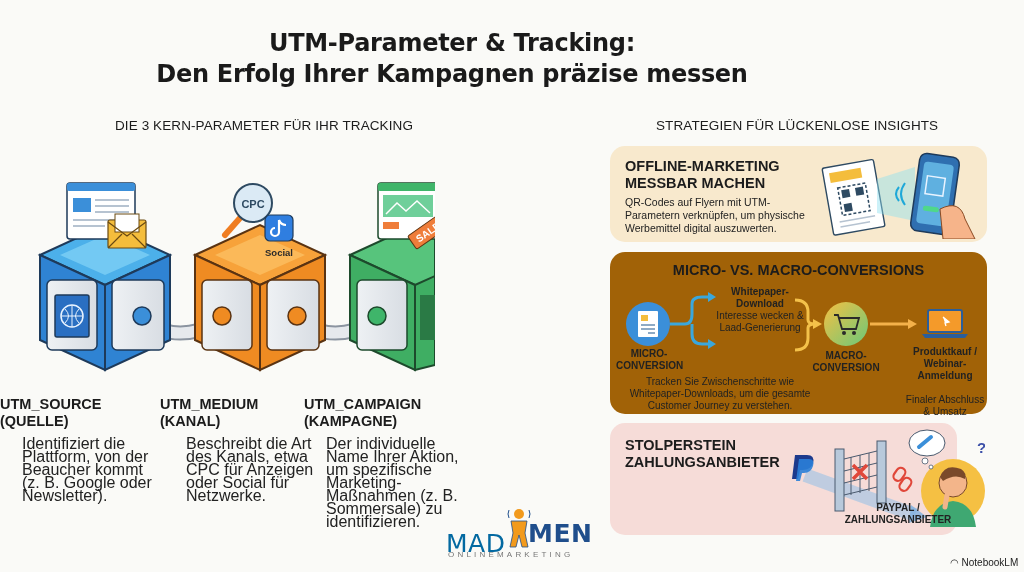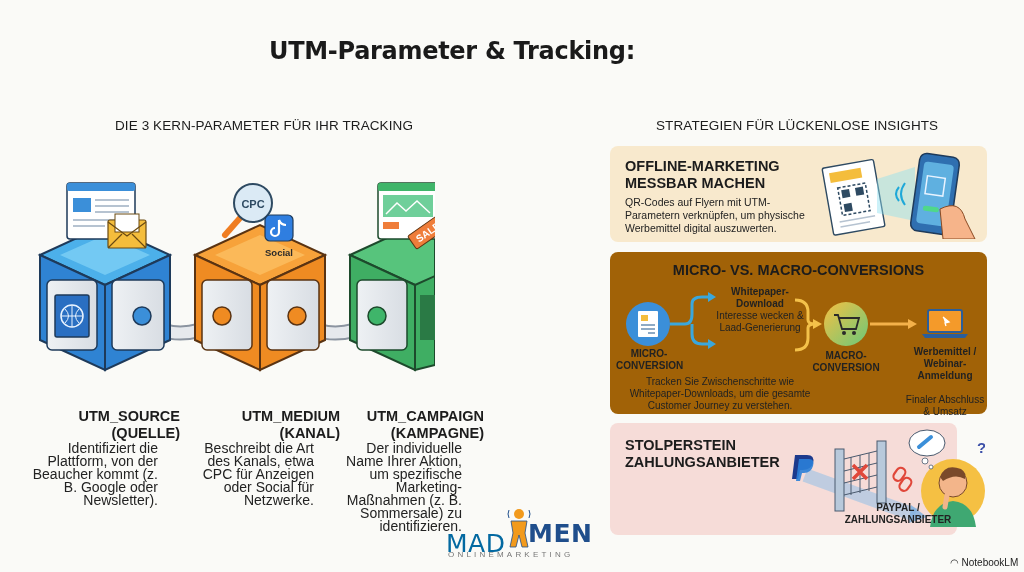--- a/index.html
+++ b/index.html
@@ -1,50 +1,51 @@
 <!DOCTYPE html>
 <html><head>
 <meta charset="utf-8">
 <style>
   *{box-sizing:border-box;margin:0;padding:0}
   html,body{width:1024px;height:572px;overflow:hidden;background:#fafaf7;font-family:"Liberation Sans",sans-serif;color:#1c1c1c}
-  .title{position:absolute;left:0;top:36px;width:904px;text-align:center;font-family:"DejaVu Sans",sans-serif;font-weight:bold;font-size:24px;line-height:31px;color:#1a1a1a;letter-spacing:-0.3px}
+  .title{position:absolute;left:0;top:28px;width:904px;text-align:center;font-family:"DejaVu Sans",sans-serif;font-weight:bold;font-size:24px;line-height:31px;color:#1a1a1a;letter-spacing:-0.3px}
   .sec-head{position:absolute;font-weight:normal;font-size:13.5px;color:#1c1c1c;letter-spacing:0.1px}
   .sec-left{left:115px;top:118px}
   .sec-right{left:656px;top:118px}
 
   
   .cubes{position:absolute;left:25px;top:170px;width:410px;height:210px}
-  .param{position:absolute;top:408px;width:180px;text-align:right}
+  .param{position:absolute;top:396px;width:180px;text-align:left}
   .param .pname{font-weight:bold;font-size:14.5px;line-height:17px;color:#1c1c1c}
-  .param .pdesc{font-size:14px;line-height:13px;color:#222}
+  .param .pdesc{margin-top:7px;font-size:16px;line-height:13px;color:#222}
   .p1{left:0px}.p2{left:160px}.p3{left:304px}
 
   .logo{position:absolute;left:446px;top:505px;width:150px;height:58px}
   .logo .mad{position:absolute;left:0;top:24px;font-family:"DejaVu Sans",sans-serif;font-weight:normal;font-size:25px;color:#0369a1;letter-spacing:0.5px}
   .logo .men{position:absolute;left:82px;top:14px;font-family:"DejaVu Sans",sans-serif;font-weight:bold;font-size:25px;color:#1f4e8c;letter-spacing:0.5px}
   .logo .sub{position:absolute;left:2px;top:45px;font-size:8px;letter-spacing:3.2px;color:#777}
 
-  .card{position:absolute;border-radius:8px}
+  .card{position:absolute;border-radius:15px}
   .c1{left:610px;top:146px;width:377px;height:96px;background:#f8e9cd}
   .c2{left:610px;top:252px;width:377px;height:162px;background:#a16207}
   .c3{left:610px;top:423px;width:347px;height:112px;background:#f6dcd8}
   .ctitle{position:absolute;font-weight:bold;font-size:14.5px;line-height:17px;color:#1c1c1c}
   .ctext{position:absolute;font-size:10.5px;line-height:13px;color:#222}
 
   .c2 .ctitle{left:0;width:377px;text-align:center;top:10px;font-size:14.5px}
   .lbl{position:absolute;text-align:center;font-size:10px;line-height:12px;color:#222}
   .lbl b{font-weight:bold}
   .notebook{position:absolute;left:950px;top:557px;font-size:10px;color:#222}
 </style>
 </head>
 <body>
 
 <div class="title">
   <div>UTM-Parameter &amp; Tracking:</div>
+  <div>Den Erfolg Ihrer Kampagnen präzise messen</div>
 </div>
 
 <div class="sec-head sec-left">DIE 3 KERN-PARAMETER FÜR IHR TRACKING</div>
 
 <svg class="cubes" viewBox="0 0 410 210" width="410" height="210">
   <defs>
     <linearGradient id="gSide" x1="0" x2="1">
         <stop offset="0" stop-color="#eef1f4"></stop>
         <stop offset="1" stop-color="#d8dde3"></stop>
       </linearGradient>
@@ -213,21 +214,21 @@
 
     <g>
       <rect x="318" y="28" width="34" height="22" rx="2" fill="#f49a2a" stroke="#2b5e9a" stroke-width="2"></rect>
       <path d="M312 52 H358 L355 56 H315 Z" fill="#2b5e9a"></path>
       <path d="M333 35 L339 40 L335 41 L336 44" stroke="#fff" stroke-width="1.3" fill="#fff"></path>
     </g>
   </svg>
   <div class="lbl" style="left:6px;top:96px;width:66px"><b>MICRO-</b><br><b>CONVERSION</b></div>
   <div class="lbl" style="left:104px;top:34px;width:92px"><b>Whitepaper-</b><br><b>Download</b><br><span>Interesse wecken &amp;</span><br><span>Laad-Generierung</span></div>
   <div class="lbl" style="left:202px;top:98px;width:68px"><b>MACRO-</b><br><b>CONVERSION</b></div>
-  <div class="lbl" style="left:292px;top:94px;width:86px"><b>Werbemittel /</b><br><b>Webinar-Anmeldung</b><br><br><span>Finaler Abschluss</span><br><span>&amp; Umsatz</span></div>
+  <div class="lbl" style="left:292px;top:94px;width:86px"><b>Produktkauf /</b><br><b>Webinar-Anmeldung</b><br><br><span>Finaler Abschluss</span><br><span>&amp; Umsatz</span></div>
   <div class="lbl" style="left:12px;top:124px;width:196px">Tracken Sie Zwischenschritte wie Whitepaper-Downloads, um die gesamte Customer Journey zu verstehen.</div>
 </div>
 
 <div class="card c3">
   <div class="ctitle" style="left:15px;top:14px">
     <div>STOLPERSTEIN</div>
     <div>ZAHLUNGSANBIETER</div>
   </div>
   <svg style="position:absolute;left:175px;top:2px" width="200" height="108">
     <path d="M20 50 L130 90" stroke="#9cc3e6" stroke-width="14" opacity="0.6"></path>

